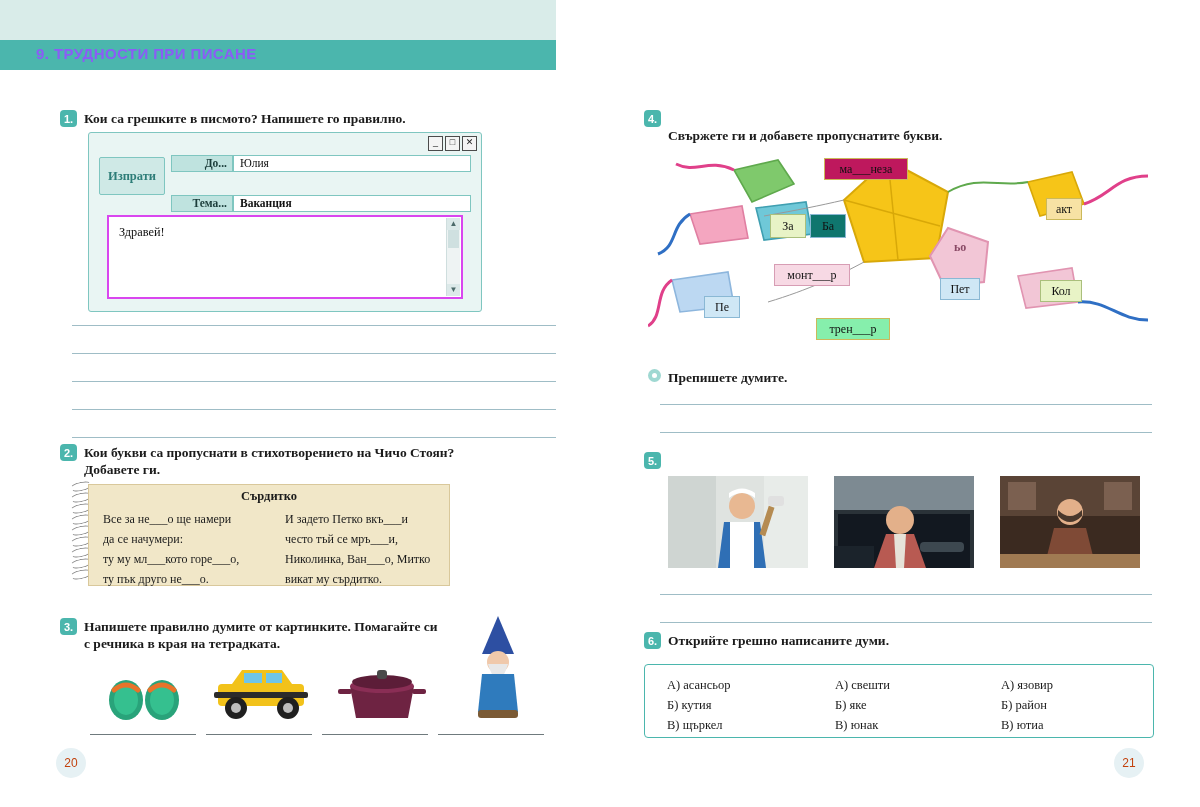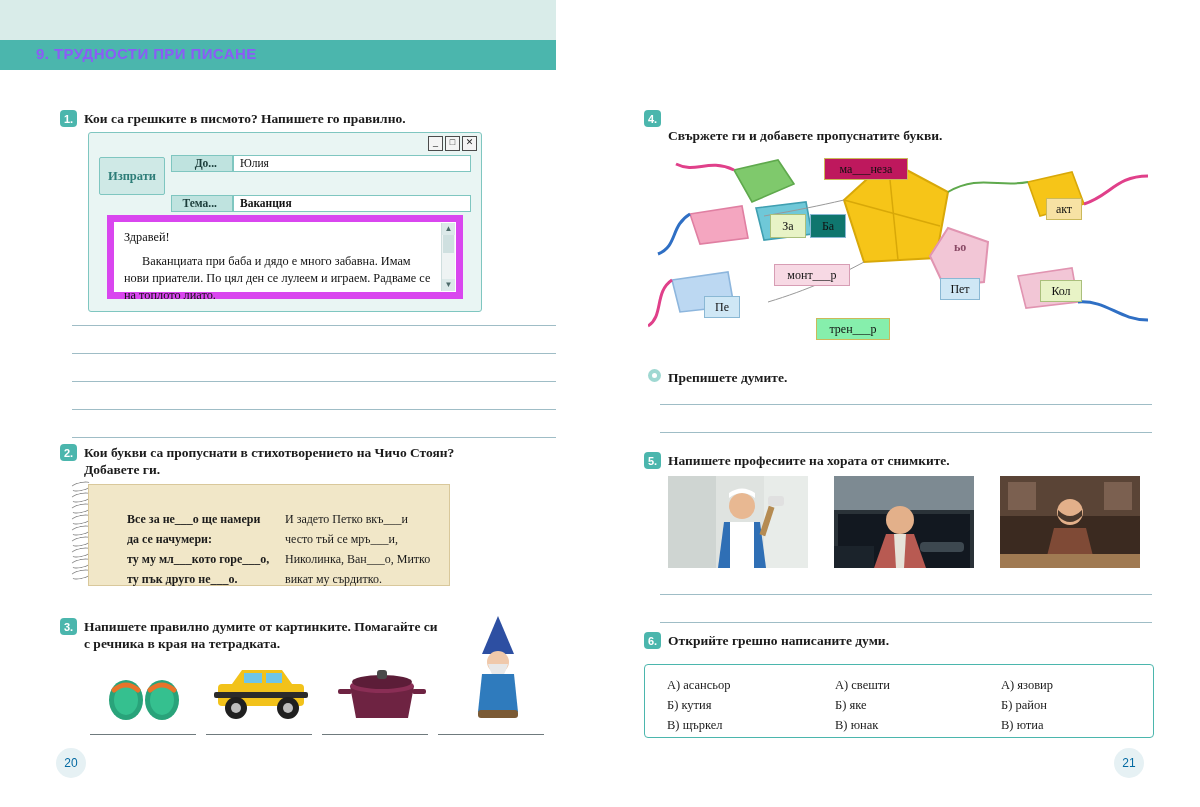--- a/index.html
+++ b/index.html
@@ -53,29 +53,29 @@
         font-family:"Liberation Sans",sans-serif;font-size:9px;line-height:11px;text-align:center;color:#222;}
   .send-btn{
     position:absolute;left:10px;top:24px;width:64px;height:36px;background:#cfe9e6;
     border:1px solid #7fc6c0;border-radius:2px;display:flex;align-items:center;justify-content:center;
     color:#2e7d78;font-family:"Liberation Serif",serif;font-weight:bold;font-size:12.5px;
   }
   .fieldrow{position:absolute;left:82px;height:17px;}
   .fieldlabel{
     position:absolute;left:0;top:0;width:62px;height:17px;background:#bfe3df;border:1px solid #7fc6c0;
     font-family:"Liberation Serif",serif;font-weight:bold;font-size:11.5px;color:#1b3d3a;
-    text-align:right;padding-right:15px;box-sizing:border-box;line-height:15px;
+    text-align:right;padding-right:5px;box-sizing:border-box;line-height:15px;
   }
   .fieldval{
     position:absolute;left:62px;top:0;width:238px;height:17px;background:#ffffff;border:1px solid #7fc6c0;
     font-family:"Liberation Serif",serif;font-size:11.5px;color:#111;padding-left:6px;box-sizing:border-box;line-height:15px;
   }
   .fieldval.bold{font-weight:bold;}
   .mailbody{
-    position:absolute;left:18px;top:82px;width:356px;height:84px;background:#ffffff;border:7px solid #d946ef;
+    position:absolute;left:18px;top:82px;width:356px;height:84px;background:#ffffff;border:2px solid #d946ef;
     font-size:12.3px;line-height:17px;padding:7px 20px 7px 10px;box-sizing:border-box;color:#111;
   }
   .mailbody p{margin:0 0 7px 0;}
   .mailbody p.indent{text-indent:18px;margin:0;}
   .scroll{
     position:absolute;right:1px;top:1px;width:13px;bottom:1px;background:#eef3f3;border-left:1px solid #cfdede;
   }
   .scroll .thumb{position:absolute;left:1px;top:12px;width:11px;height:18px;background:#cfe0e0;}
   .scroll .arrowup,.scroll .arrowdn{position:absolute;left:0;width:13px;height:12px;background:#dce9e9;
     font-size:8px;text-align:center;line-height:12px;color:#4d6a6a;font-family:"Liberation Sans",sans-serif;}
@@ -84,21 +84,21 @@
 
   
   .poem{
     position:absolute;left:88px;top:484px;width:360px;height:100px;background:#f1e7c8;
     border:1px solid #d9c89b;
   }
   .poem .title{
     position:absolute;left:0;right:0;top:4px;text-align:center;font-weight:bold;font-size:12.5px;color:#1b1b1b;
   }
   .poem .col{position:absolute;top:24px;font-size:12px;line-height:20px;color:#1b1b1b;}
-  .poem .col.c1{left:38px;font-weight:bold;}
+  .poem .col.c1{left:14px;}
   .poem .col.c2{left:196px;}
   .coil{
     position:absolute;left:70px;top:480px;width:20px;height:108px;
   }
   .coil i{
     position:absolute;left:0;width:20px;height:7px;border:1.4px solid #8c8c8c;border-radius:50%;
     border-color:#8c8c8c transparent #8c8c8c transparent;transform:rotate(-12deg);
   }
 
   
@@ -118,21 +118,21 @@
   
   .box6{
     position:absolute;left:644px;top:664px;width:508px;height:72px;border:1.6px solid #4bb6ad;border-radius:4px;
   }
   .box6 .col{position:absolute;top:10px;font-size:12.5px;line-height:20px;}
 
   
   .pagenum{
     position:absolute;width:30px;height:30px;border-radius:50%;background:#e6f1f4;
     display:flex;align-items:center;justify-content:center;
-    font-family:"Liberation Sans",sans-serif;font-size:12px;color:#0369a1;
+    font-family:"Liberation Sans",sans-serif;font-size:12px;color:#c2410c;
   }
 </style>
 </head>
 <body>
 
 <div class="page">
 
   <div class="header-bg"></div>
   <div class="header-bar"></div>
   <div class="header-title">9. ТРУДНОСТИ ПРИ ПИСАНЕ</div>
@@ -153,21 +153,20 @@
       <div class="fieldlabel">До...</div>
       <div class="fieldval">Юлия</div>
     </div>
     <div class="fieldrow" style="top:62px;width:300px;">
       <div class="fieldlabel">Тема...</div>
       <div class="fieldval bold">Ваканция</div>
     </div>
 
     <div class="mailbody">
       <p>Здравей!</p>
-      <p class="indent">Ваканциата при баба и дядо е много забавна. Имам нови приатели. По цял ден се лулеем и играем. Радваме се на топлото лиато.</p>
       <div class="scroll">
         <div class="arrowup">▲</div>
         <div class="thumb"></div>
         <div class="arrowdn">▼</div>
       </div>
     </div>
   </div>
 
   <div class="rule" style="left:72px;top:325px;width:484px;"></div>
   <div class="rule" style="left:72px;top:353px;width:484px;"></div>
@@ -185,20 +184,21 @@
       <i style="top:24px"></i>
       <i style="top:35px"></i>
     <i style="top:46px"></i>
       <i style="top:57px"></i>
       <i style="top:68px"></i>
       <i style="top:79px"></i>
       <i style="top:90px"></i>
   </div>
 
   <div class="poem">
+    <div class="title">Сърдитко</div>
     <div class="col c1">
       <div>Все за не___о ще намери</div>
       <div>да се начумери:</div>
       <div>ту му мл___кото горе___о,</div>
       <div>ту пък друго не___о.</div>
     </div>
     <div class="col c2">
       <div>И задето Петко вкъ___и</div>
       <div>често тъй се мръ___и,</div>
       <div>Николинка, Ван___о, Митко</div>
@@ -308,21 +308,20 @@
     <div class="wordbox" style="left:56px;top:166px;width:34px;height:20px;background:#cfe7f5;border-color:#8ab8d4;">Пе</div>
     <div class="wordbox" style="left:168px;top:188px;width:72px;height:20px;background:#86efac;border-color:#cbb95a;">трен___р</div>
   </div>
 
   <div class="bullet-dot" style="left:648px;top:369px;"></div>
   <div class="extext" style="left:668px;top:369px;width:300px;">Препишете думите.</div>
   <div class="rule" style="left:660px;top:404px;width:492px;"></div>
   <div class="rule" style="left:660px;top:432px;width:492px;"></div>
 
   <div class="exnum" style="left:644px;top:452px;">5.</div>
-  <div class="extext" style="left:668px;top:452px;width:430px;">Напишете професиите на хората от снимките.</div>
 
   <svg class="photo" style="left:668px;top:476px;" width="140" height="92">
     <rect width="140" height="92" fill="#dfe3e0"></rect>
     <rect x="0" y="0" width="48" height="92" fill="#cfd5d2"></rect>
     <rect x="96" y="0" width="44" height="92" fill="#e8ece9"></rect>
     <circle cx="74" cy="30" r="13" fill="#e8b892"></circle>
     <path d="M61 22 Q74 12 87 22 L87 17 Q74 8 61 17 Z" fill="#ffffff"></path>
     <path d="M56 46 L92 46 L98 92 L50 92 Z" fill="#2f6fb5"></path>
     <rect x="62" y="46" width="24" height="46" fill="#ffffff"></rect>
     <rect x="96" y="30" width="6" height="30" fill="#b58b52" transform="rotate(18 99 45)"></rect>

